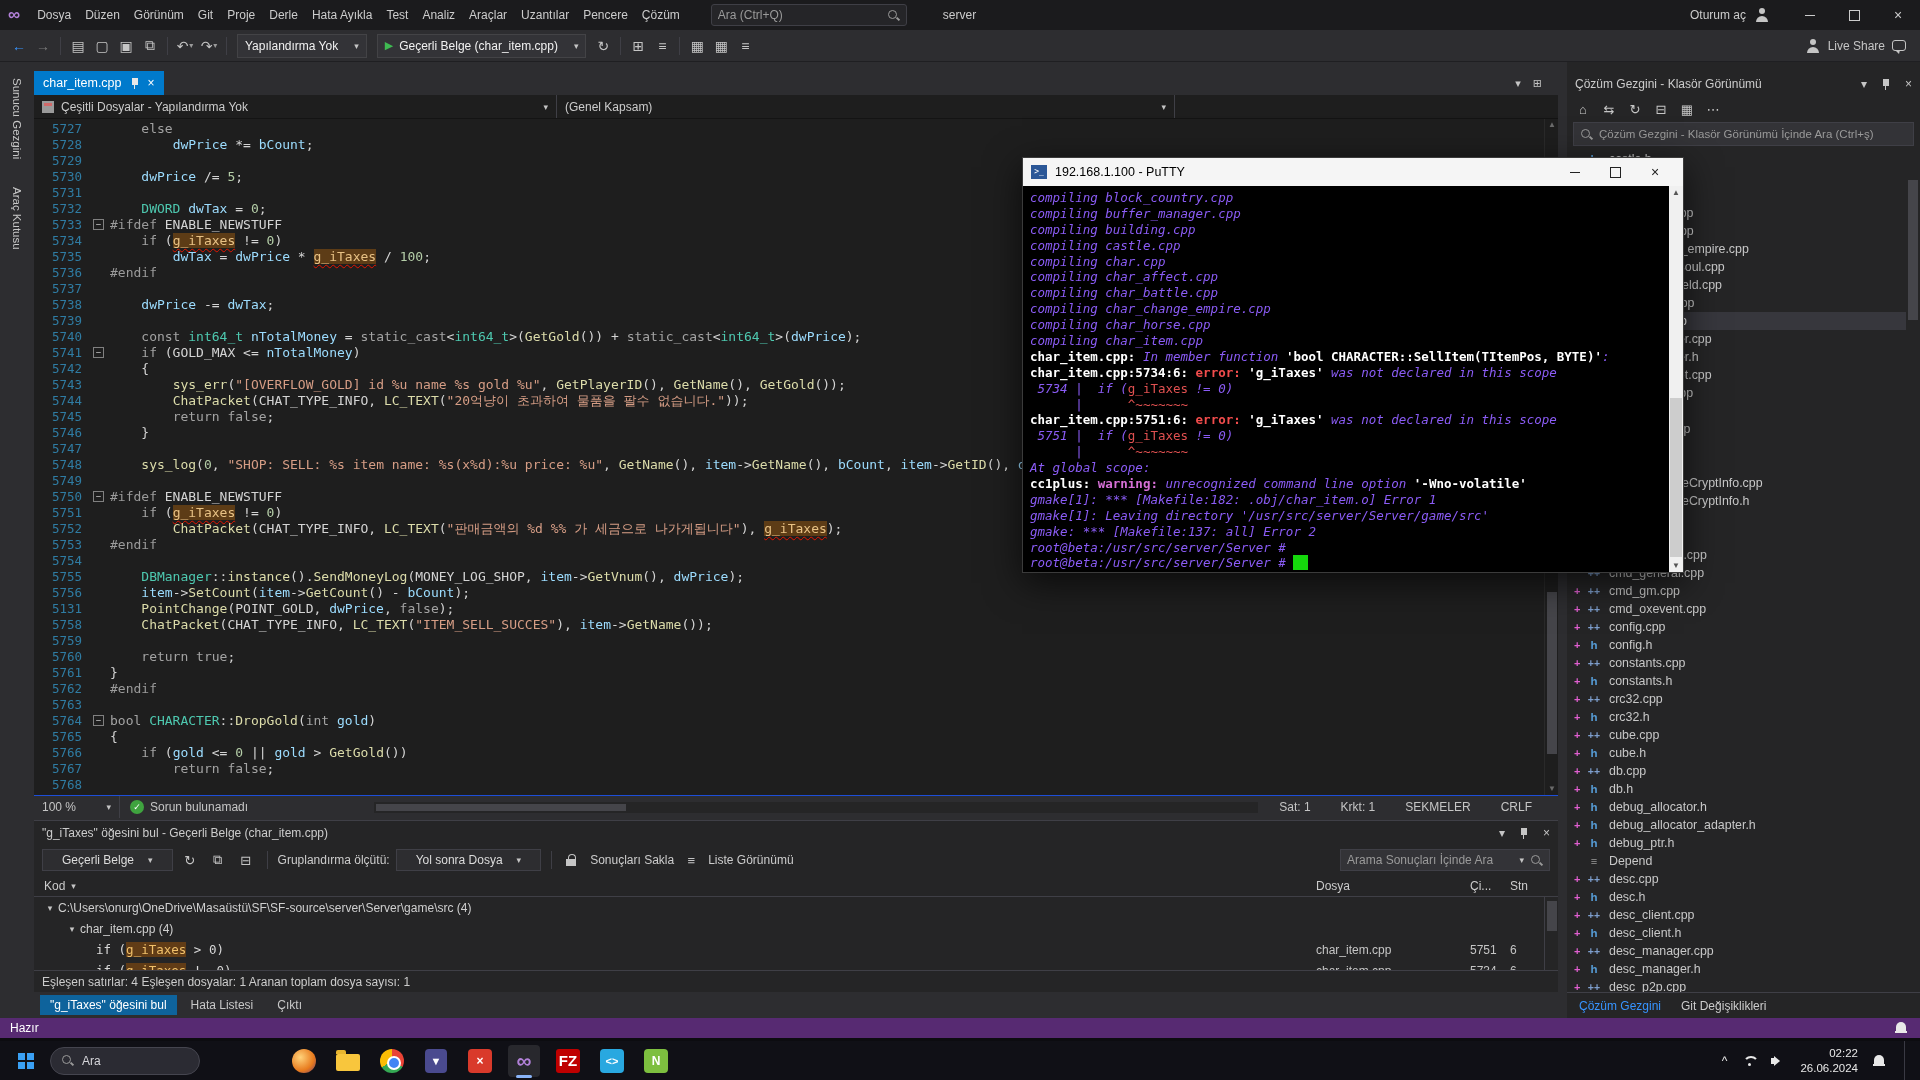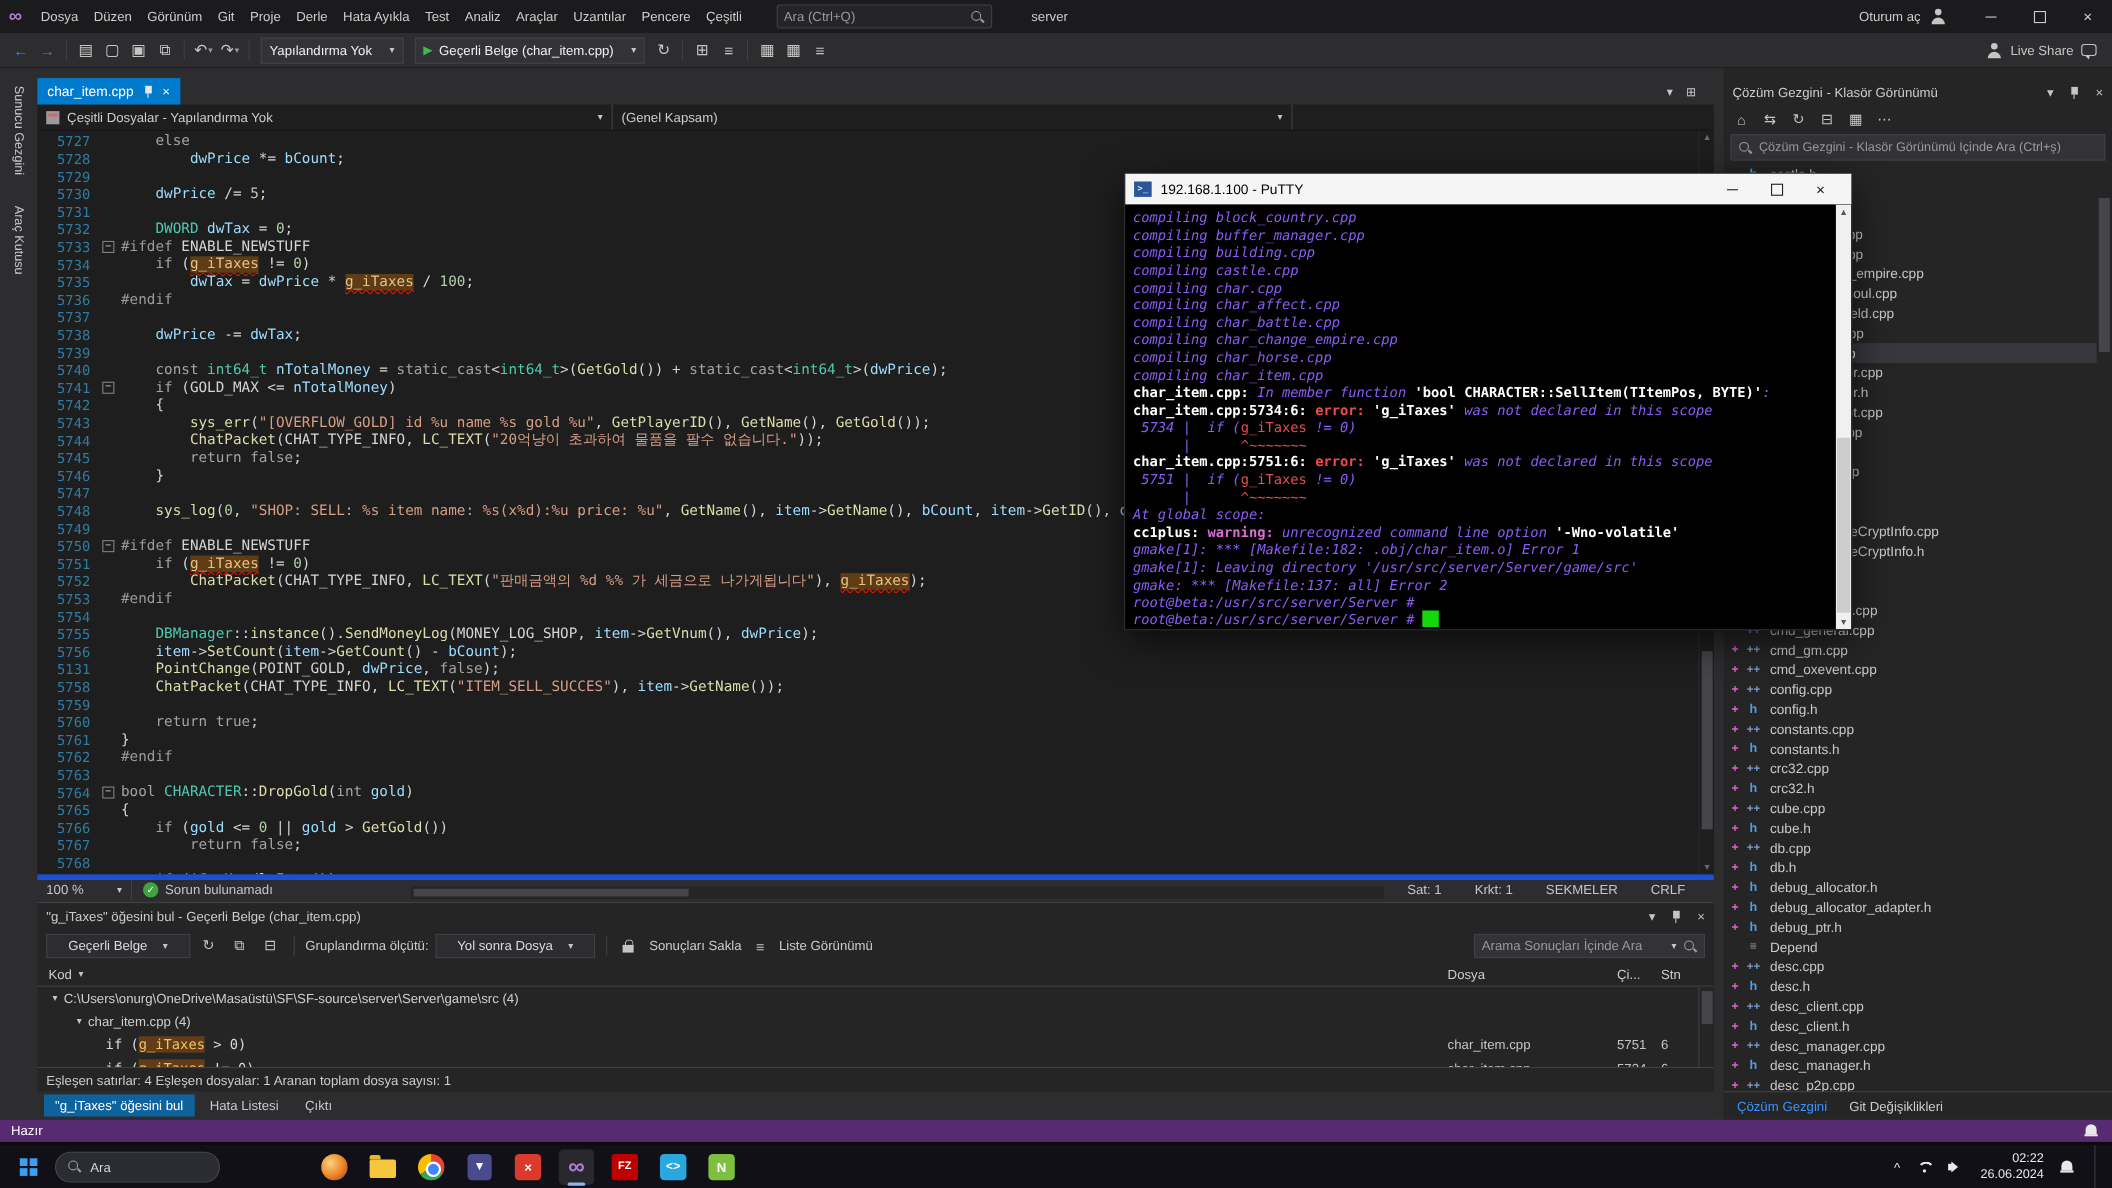--- a/index.html
+++ b/index.html
@@ -83,21 +83,21 @@
 .tk-fn{color:#dcdcaa;}
 .tk-s{color:#d69d85;}
 .tk-num{color:#b5cea8;}
 .tk-pp{color:#9b9b9b;}
 .tk-g{color:#e8c285;background:#5d3c16;text-decoration:underline wavy #e51400 1px;text-underline-offset:3px;}
 .vscroll{position:absolute;right:0;top:0;width:14px;height:100%;background:#1e1e1e;border-left:1px solid #2a2a2a;}
 .varrow{position:absolute;left:0;width:14px;height:12px;color:#6a6a6a;font-size:8px;text-align:center;line-height:12px;}
 .vthumb{position:absolute;left:2px;width:10px;background:#45454a;top:70%;height:24%;}
 .mk{position:absolute;left:2px;width:10px;height:3px;}
 
-.estatus{height:23px;background:#2d2d30;display:flex;align-items:center;flex:none;position:relative;border-top:5px solid #1d4ed8;color:#c5c5c5;}
+.estatus{height:23px;background:#2d2d30;display:flex;align-items:center;flex:none;position:relative;border-top:1px solid #1d4ed8;color:#c5c5c5;}
 .zoom{width:86px;padding:0 8px;display:flex;justify-content:space-between;align-items:center;border-right:1px solid #3f3f46;height:100%;}
 .prob{display:flex;align-items:center;gap:6px;padding:0 10px;}
 .checkc{width:14px;height:14px;border-radius:50%;background:#3fa33f;color:#fff;font-size:9px;display:flex;align-items:center;justify-content:center;flex:none;}
 .hscroll{position:absolute;left:340px;right:300px;top:6px;height:11px;background:#252526;}
 .hthumb{position:absolute;left:2px;top:2px;width:250px;height:7px;background:#45454a;}
 .einfo{margin-left:auto;display:flex;gap:30px;padding-right:26px;}
 
 .split{height:2px;flex:none;}
 
 .fpanel{height:172px;background:#252526;border-top:1px solid #3f3f46;display:flex;flex-direction:column;flex:none;position:relative;}
@@ -193,21 +193,21 @@
 .app.active{background:rgba(255,255,255,.10);}
 .app.active::after{content:"";position:absolute;bottom:-1px;left:8px;width:16px;height:3px;background:#8ab4f8;border-radius:2px;}
 .ic-game{width:24px;height:24px;border-radius:50%;background:radial-gradient(circle at 35% 35%,#ffd27a,#e87b1e 60%,#6b3a6e);}
 .ic-folder{width:24px;height:17px;background:#f8c63d;border-radius:2px;position:relative;margin-top:3px;}
 .ic-folder::before{content:"";position:absolute;left:0;top:-4px;width:10px;height:4px;background:#e8b52f;border-radius:2px 2px 0 0;}
 .ic-chrome{width:24px;height:24px;border-radius:50%;background:conic-gradient(#ea4335 0 33%,#34a853 0 66%,#fbbc05 0 100%);position:relative;}
 .ic-chrome::after{content:"";position:absolute;left:7px;top:7px;width:10px;height:10px;border-radius:50%;background:#4285f4;border:2px solid #fff;}
 .ic-shield{width:22px;height:24px;background:#4a4a8f;border-radius:4px;color:#fff;font-size:11px;display:flex;align-items:center;justify-content:center;}
 .ic-red{width:24px;height:24px;background:#d93a2b;border-radius:4px;color:#fff;font-size:12px;display:flex;align-items:center;justify-content:center;font-weight:bold;}
 .ic-vs{color:#b180d7;font-size:21px;font-weight:bold;line-height:24px;}
-.ic-fz{width:24px;height:24px;background:#bf0000;color:#fff;font-weight:bold;font-size:10px;display:flex;align-items:center;justify-content:center;border-radius:3px;}
+.ic-fz{width:24px;height:24px;background:#bf0000;color:#fff;font-weight:bold;font-size:15px;display:flex;align-items:center;justify-content:center;border-radius:3px;}
 .ic-code{width:24px;height:24px;background:#29a8e0;border-radius:4px;color:#fff;font-size:11px;font-weight:bold;display:flex;align-items:center;justify-content:center;}
 .ic-npp{width:24px;height:24px;background:#7dbf3f;border-radius:4px;color:#fff;font-size:12px;font-weight:bold;display:flex;align-items:center;justify-content:center;}
 .tray{margin-left:auto;display:flex;align-items:center;gap:14px;color:#e8e8e8;padding-right:4px;}
 .chevup{font-size:12px;}
 .wifi{width:16px;height:14px;position:relative;}
 .wifi::before{content:"";position:absolute;left:2px;top:2px;width:12px;height:12px;border:2px solid #e8e8e8;border-color:#e8e8e8 transparent transparent transparent;border-radius:50%;}
 .wifi::after{content:"";position:absolute;left:6.5px;top:9px;width:3px;height:3px;background:#e8e8e8;border-radius:50%;}
 .spk{width:15px;height:12px;position:relative;}
 .spk::before{content:"";position:absolute;left:0;top:3px;width:4px;height:6px;background:#e8e8e8;}
 .spk::after{content:"";position:absolute;left:3px;top:1px;border-left:6px solid #e8e8e8;border-top:5px solid transparent;border-bottom:5px solid transparent;}
@@ -232,21 +232,21 @@
           <div class="menu-item">Görünüm</div>
           <div class="menu-item">Git</div>
           <div class="menu-item">Proje</div>
           <div class="menu-item">Derle</div>
           <div class="menu-item">Hata Ayıkla</div>
           <div class="menu-item">Test</div>
           <div class="menu-item">Analiz</div>
           <div class="menu-item">Araçlar</div>
           <div class="menu-item">Uzantılar</div>
           <div class="menu-item">Pencere</div>
-          <div class="menu-item">Çeşitli</div>
+          <div class="menu-item">Çözüm</div>
         </div>
       <div class="qsearch">
         <span class="ph">Ara (Ctrl+Q)</span>
         <span class="mag"></span>
       </div>
       <span class="acct">server</span>
       <div class="tb-spacer"></div>
       <span class="signin">Oturum aç</span>
       <span class="person"></span>
       <div class="winbtns">

